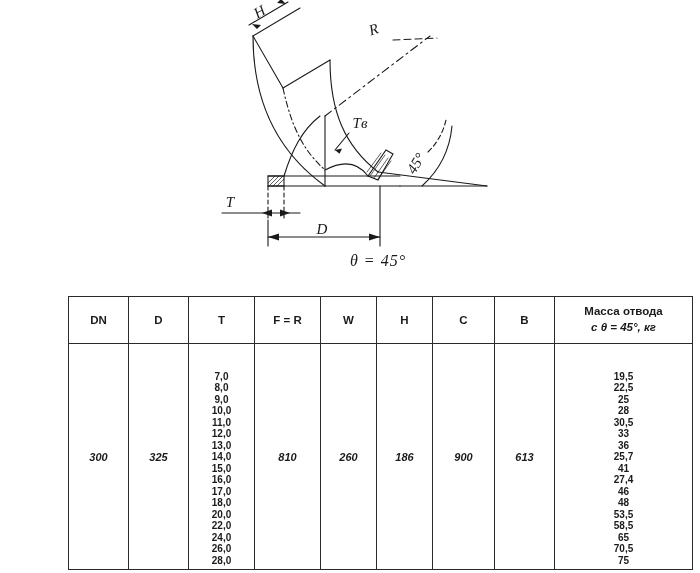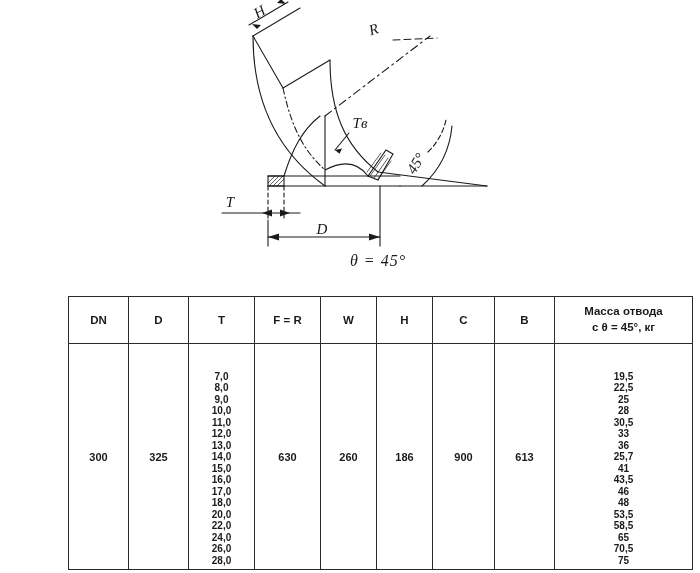--- a/index.html
+++ b/index.html
@@ -74,41 +74,42 @@
     height: 46px;
     font-size: 11.5px;
   }
   .hdr-mass {
     line-height: 1.35;
     font-size: 10.5px;
     padding: 0 4px;
   }
   .hdr-mass .l2 {
     display: block;
+    font-style: italic;
   }
   .col-dn { width: 60px; }
   .col-d  { width: 60px; }
   .col-t  { width: 66px; }
   .col-f  { width: 66px; }
   .col-w  { width: 56px; }
   .col-h  { width: 56px; }
   .col-c  { width: 62px; }
   .col-b  { width: 60px; }
   .col-m  { width: 138px; }
 
   .stack {
     line-height: 1.15;
     font-size: 10px;
     font-weight: bold;
     padding: 3px 0 0 0;
     margin-top: 21px;
   }
   .stack div { white-space: nowrap; }
   #body-row td { height: 225px; }
-  .single-val { font-size: 11px; }
+  .single-val { font-size: 11px; font-style: italic; }
 </style>
 </head>
 <body>
 
 <div id="page">
 
   <div id="drawing">
     <svg width="700" height="288" viewBox="0 0 700 288" xmlns="http://www.w3.org/2000/svg">
       <g stroke="#1a1a1a" fill="none" stroke-width="1.1" stroke-linecap="round">
 
@@ -232,37 +233,37 @@
               <div>16,0</div>
               <div>17,0</div>
               <div>18,0</div>
               <div>20,0</div>
               <div>22,0</div>
               <div>24,0</div>
               <div>26,0</div>
               <div>28,0</div>
             </div>
           </td>
-        <td class="single-val">630</td>
+        <td class="single-val">810</td>
         <td class="single-val">260</td>
         <td class="single-val">186</td>
         <td class="single-val">900</td>
         <td class="single-val">613</td>
         <td>
             <div class="stack" id="mass-stack">
               <div>19,5</div>
               <div>22,5</div>
               <div>25</div>
               <div>28</div>
               <div>30,5</div>
               <div>33</div>
               <div>36</div>
               <div>25,7</div>
               <div>41</div>
-              <div>43,5</div>
+              <div>27,4</div>
               <div>46</div>
               <div>48</div>
               <div>53,5</div>
               <div>58,5</div>
               <div>65</div>
               <div>70,5</div>
               <div>75</div>
             </div>
           </td>
       </tr>

